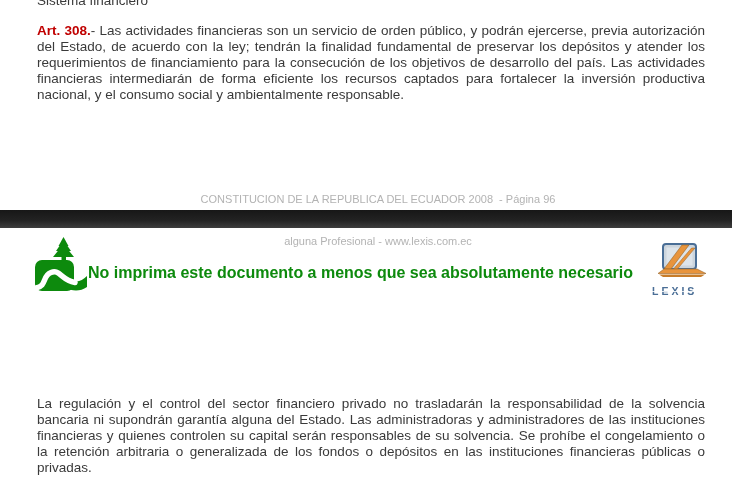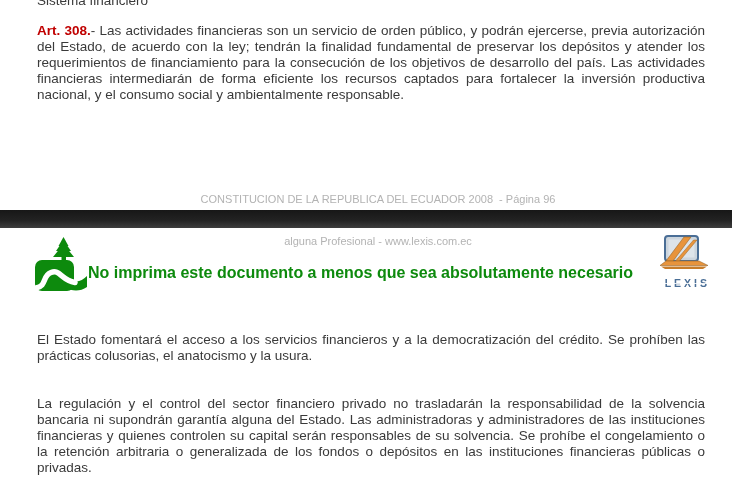--- a/index.html
+++ b/index.html
@@ -67,24 +67,24 @@
     top: 266px;
     left: 88px;
     font-size: 16px;
     line-height: 14px;
     font-weight: bold;
     color: var(--eco-green, #0d8a0d);
     white-space: pre;
   }
   .lexis-logo {
     position: absolute;
-    top: 235px;
+    top: 243px;
     left: 652px;
     width: 58px;
-    text-align: right;
+    text-align: left;
   }
   .lexis-text {
     position: relative;
     display: inline-block;
     margin-top: 1px;
     font-size: 10.5px;
     font-weight: bold;
     letter-spacing: 3px;
     color: var(--lexis-blue, #4a6e96);
   }
@@ -138,17 +138,16 @@
       <rect x="11" y="1" width="33" height="25" rx="3" fill="#ccd5dd" stroke="#4a6e96" stroke-width="2"></rect>
       <rect x="14.5" y="4.5" width="26" height="18" fill="#dde4ea"></rect>
       <polygon points="30,2 37,2 19,26 12,26" fill="#e8943c" stroke="#9a6426" stroke-width="0.6"></polygon>
       <polygon points="39.5,5 43,5 25.5,26 21.5,26" fill="#e8943c" stroke="#9a6426" stroke-width="0.5"></polygon>
       <polygon points="12,26 45,26 54,30.5 6,30.5" fill="#e8943c" stroke="#9a6426" stroke-width="0.6"></polygon>
       <polygon points="7,31.5 53,31.5 49,34 11,34" fill="#c87c28"></polygon>
     </svg>
     <div class="lexis-text">LEXIS</div>
   </div>
 
-  <p class="para p2">El Estado fomentará el acceso a los servicios financieros y a la democratización del crédito. Se prohíben las prácticas colusorias, el anatocismo y la usura.</p>
 
   <p class="para p3">La regulación y el control del sector financiero privado no trasladarán la responsabilidad de la solvencia bancaria ni supondrán garantía alguna del Estado. Las administradoras y administradores de las instituciones financieras y quienes controlen su capital serán responsables de su solvencia. Se prohíbe el congelamiento o la retención arbitraria o generalizada de los fondos o depósitos en las instituciones financieras públicas o privadas.</p>
 
 </div>
 
 </body></html>

